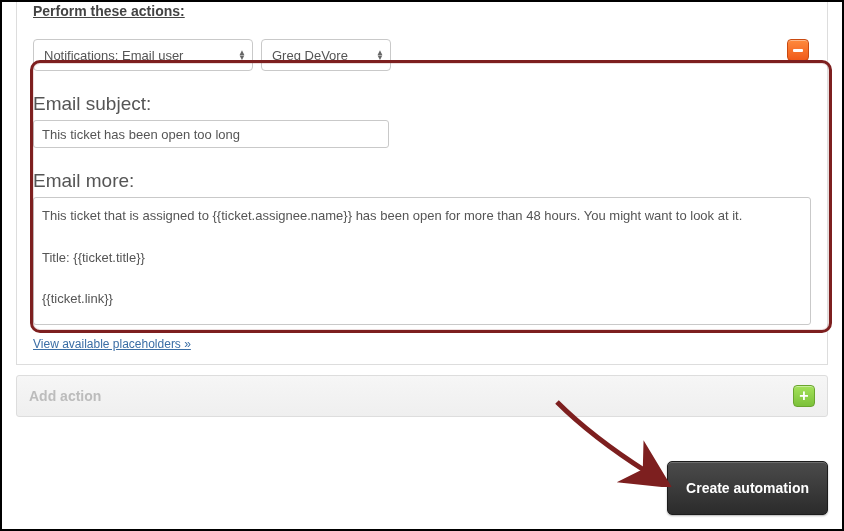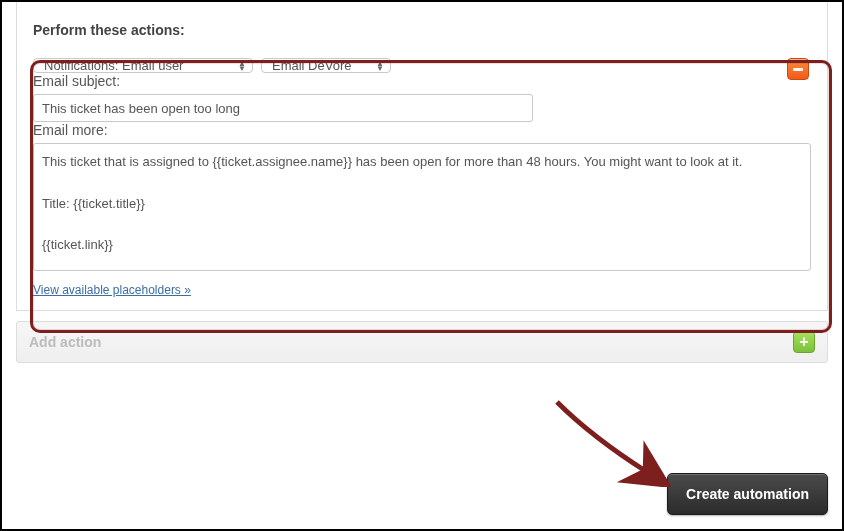--- a/index.html
+++ b/index.html
@@ -24,21 +24,22 @@
     border: 1px solid #ddd;
     border-top: none;
     margin: 0 14px 0 14px;
     position: relative;
     padding-bottom: 12px;
   }
   .section-title {
     font-weight: bold;
     font-size: 14px;
     color: #444;
-    padding: 20px 16px 10px 16px;
+    padding: 1px 16px 10px 16px;
+    text-decoration: underline;
   }
   .highlight-box {
     position: absolute;
     border: 3px solid #7d1f1f;
     border-radius: 10px;
     left: 28px;
     top: 58px;
     width: 802px;
     height: 273px;
     pointer-events: none;
@@ -52,21 +53,21 @@
     display: flex;
     align-items: center;
     gap: 8px;
     position: relative;
   }
   .select {
     position: relative;
     background: #fff;
     border: 1px solid #c9c9c9;
     border-radius: 4px;
-    height: 15px;
+    height: 32px;
     display: flex;
     align-items: center;
     padding: 0 26px 0 10px;
     font-size: 13px;
     color: #555;
     cursor: pointer;
   }
   .select .chevs {
     position: absolute;
     right: 6px;
@@ -93,27 +94,27 @@
     cursor: pointer;
     box-shadow: inset 0 1px 0 rgba(255,255,255,0.4);
   }
   .remove-btn .bar {
     width: 10px;
     height: 3px;
     background: #fff;
     border-radius: 1px;
   }
   .field-label {
-    font-size: 14px;
-    color: #555;
-    margin-top: 0;
+    font-size: 19px;
+    color: #555;
+    margin-top: 22px;
   }
   .text-input {
     margin-top: 5px;
-    width: 500px;
+    width: 356px;
     height: 28px;
     border: 1px solid #c9c9c9;
     border-radius: 3px;
     padding: 0 8px;
     font-size: 13px;
     color: #555;
     background: #fff;
   }
   .textarea {
     margin-top: 5px;
@@ -174,21 +175,21 @@
   .footer {
     position: absolute;
     bottom: 14px;
     right: 14px;
   }
   .create-btn {
     background: linear-gradient(#4b4b4b, #2b2b2b);
     color: #fff;
     border: 1px solid #1c1c1c;
     border-radius: 5px;
-    padding: 12px 18px;
+    padding: 18px 18px;
     font-size: 14px;
     font-weight: bold;
     cursor: pointer;
     box-shadow: inset 0 1px 0 rgba(255,255,255,0.2), 0 1px 2px rgba(0,0,0,0.3);
   }
   .arrow {
     position: absolute;
     left: 550px;
     top: 395px;
     width: 120px;
@@ -207,21 +208,21 @@
     <div class="action-row">
       <div class="selects-row">
         <div class="select" style="width:220px">
           <span>Notifications: Email user</span>
           <span class="chevs">
             <span>▲</span>
               <span>▼</span>
           </span>
         </div>
         <div class="select" style="width:130px">
-          <span>Email DeVore</span>
+          <span>Greg DeVore</span>
           <span class="chevs">
             <span>▲</span>
               <span>▼</span>
           </span>
         </div>
         <div class="remove-btn">
           <div class="bar"></div>
         </div>
       </div>
 

